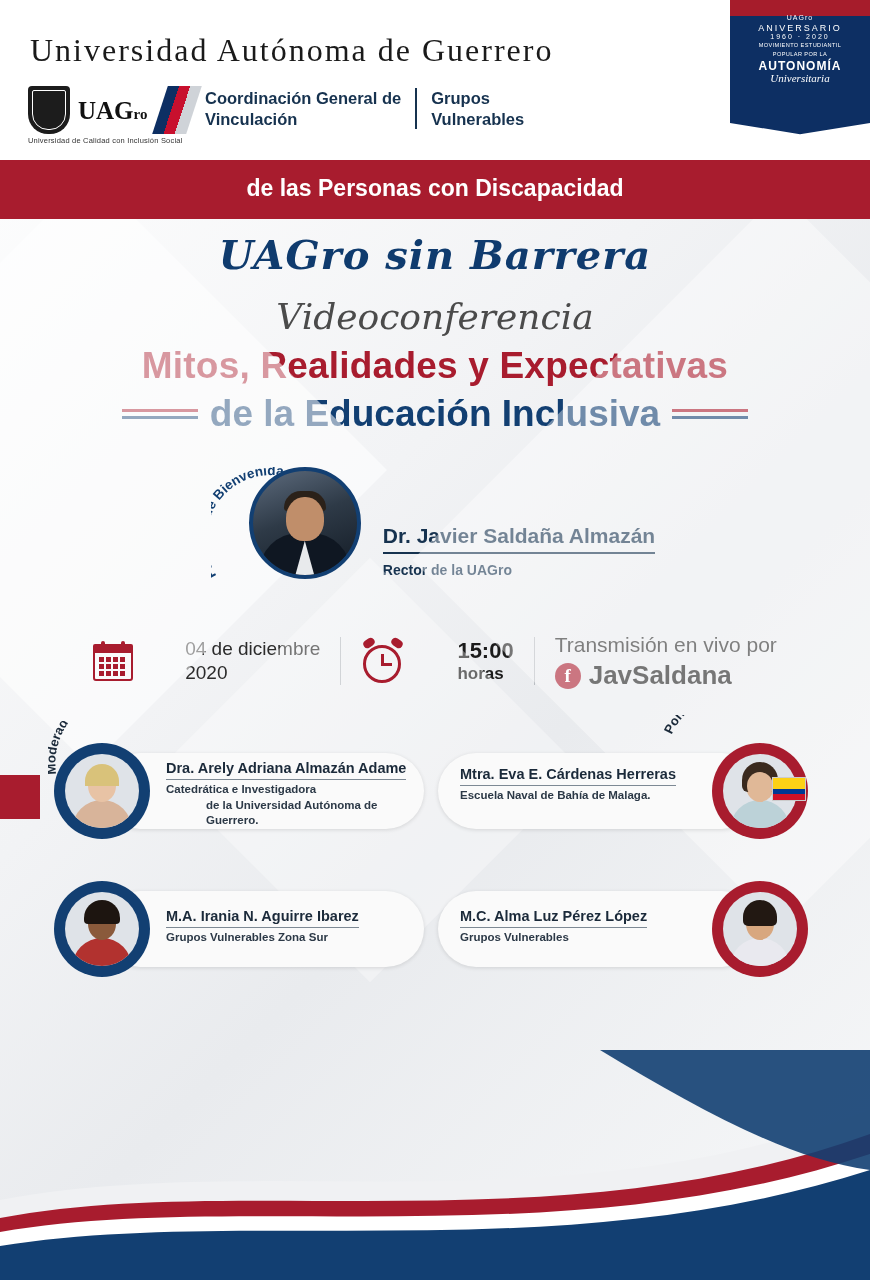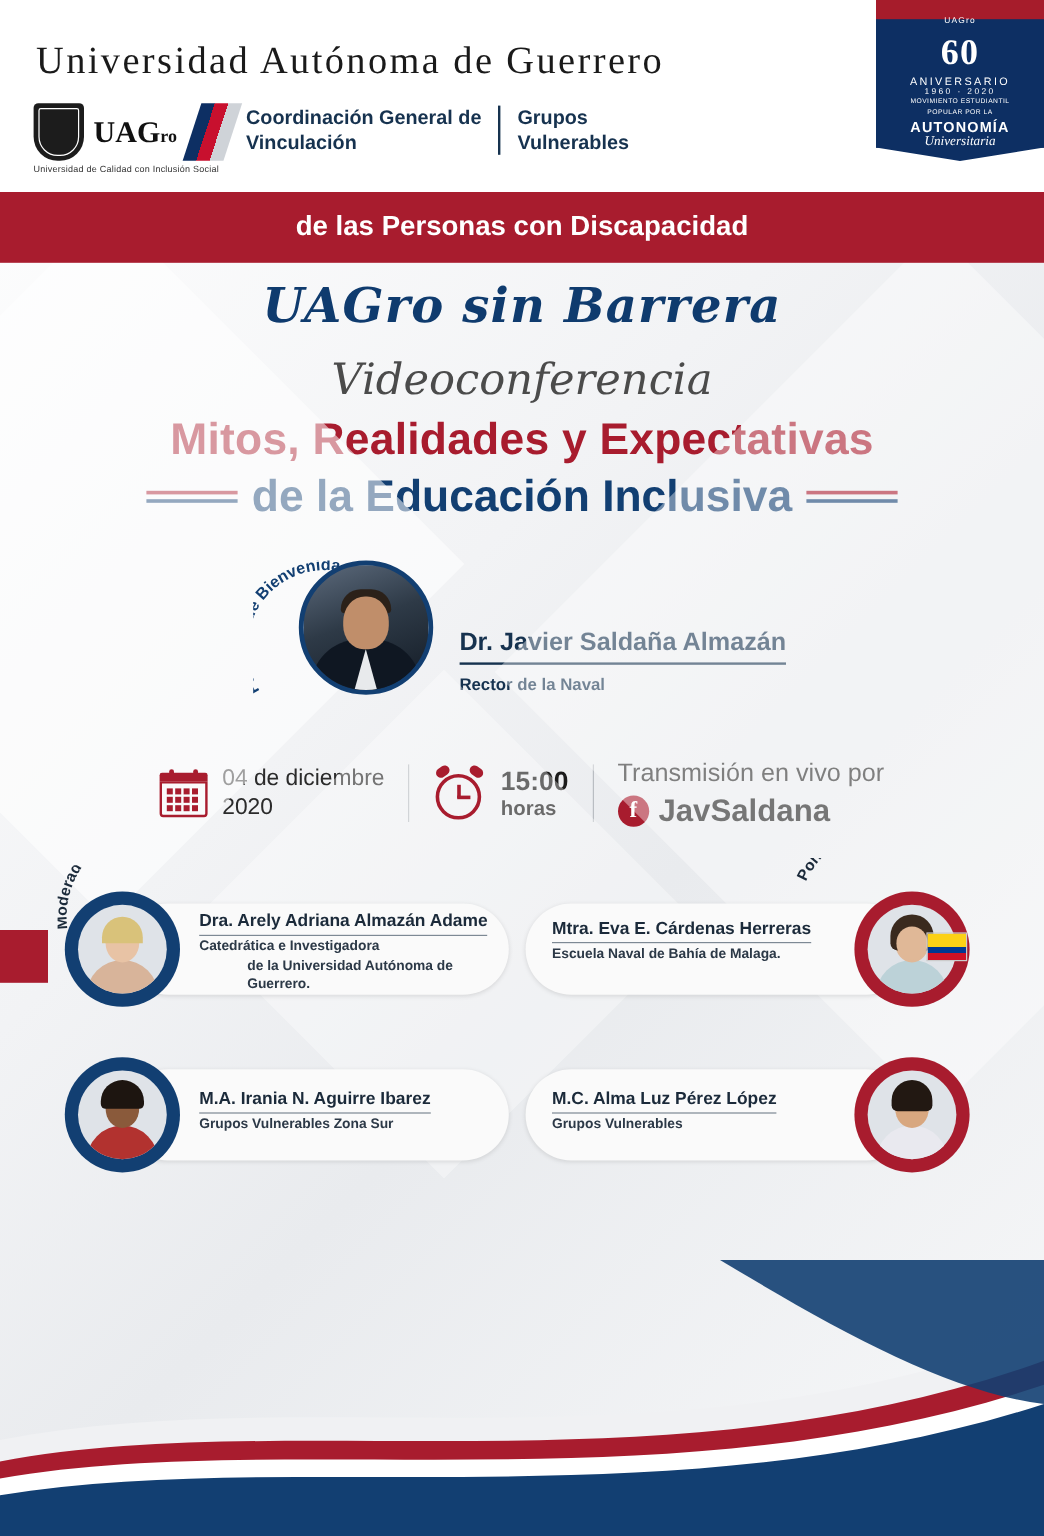--- a/index.html
+++ b/index.html
@@ -186,21 +186,21 @@
   }
   .rector-info .role {
     font-size: 14px; font-weight: bold; color: #16324f; margin-top: 8px;
   }
 
   
   .info-row {
     display: flex; align-items: center; justify-content: center;
     margin-top: 34px; gap: 0;
   }
-  .info-cell { display: flex; align-items: center; padding: 0 20px; }
+  .info-cell { display: flex; align-items: center; padding: 0 20px; gap: 40px; }
   .divider { width: 1px; height: 48px; background: #b9bdc2; }
   .cal-icon { width: 40px; height: 40px; position: relative; }
   .cal-icon .top { position:absolute; top:3px; left:0; width:40px; height:7px; background:#a81c2e; border-radius:2px 2px 0 0;}
   .cal-icon .ring { position:absolute; top:0; width:4px; height:8px; background:#a81c2e; border-radius:2px;}
   .cal-icon .ring.l { left:8px; } .cal-icon .ring.r { right:8px; }
   .cal-icon .body { position:absolute; top:10px; left:0; width:40px; height:30px; border:2px solid #a81c2e; border-radius:0 0 3px 3px;}
   .cal-icon .grid { position:absolute; top:16px; left:6px; width:28px; display:flex; flex-wrap:wrap; gap:2px;}
   .cal-icon .grid i { width:5px; height:5px; background:#a81c2e; display:block; }
   .date-text { margin-left: 12px; font-size: 19px; color: #2b2b2b; line-height: 1.25; }
   .clock-icon { width: 44px; height: 44px; position: relative; }
@@ -292,21 +292,20 @@
       </div>
       <div class="c2">
         <div>Grupos</div>
         <div>Vulnerables</div>
       </div>
     </div>
 
     <div class="anniv">
       <div class="redtop"></div>
       <div class="uagro-mini">UAGro</div>
-      <div class="n60">60</div>
       <div class="anivtxt">ANIVERSARIO</div>
       <div class="years">1960 · 2020</div>
       <div class="mov">MOVIMIENTO ESTUDIANTIL</div>
       <div class="mov">POPULAR POR LA</div>
       <div class="auton">AUTONOMÍA</div>
       <div class="univ">Universitaria</div>
       <div class="notch"></div>
     </div>
   </div>
 
@@ -337,21 +336,21 @@
       </svg>
       <div class="rector-photo">
         <div class="body"></div>
         <div class="shirt"></div>
         <div class="hair"></div>
         <div class="face"></div>
       </div>
     </div>
     <div class="rector-info">
       <div class="name">Dr. Javier Saldaña Almazán</div>
-      <div class="role">Rector de la Naval</div>
+      <div class="role">Rector de la UAGro</div>
     </div>
   </div>
 
   <div class="info-row">
     <div class="info-cell">
       <div class="cal-icon">
         <div class="ring l"></div>
           <div class="ring r"></div>
         <div class="top"></div>
           <div class="body"></div>

